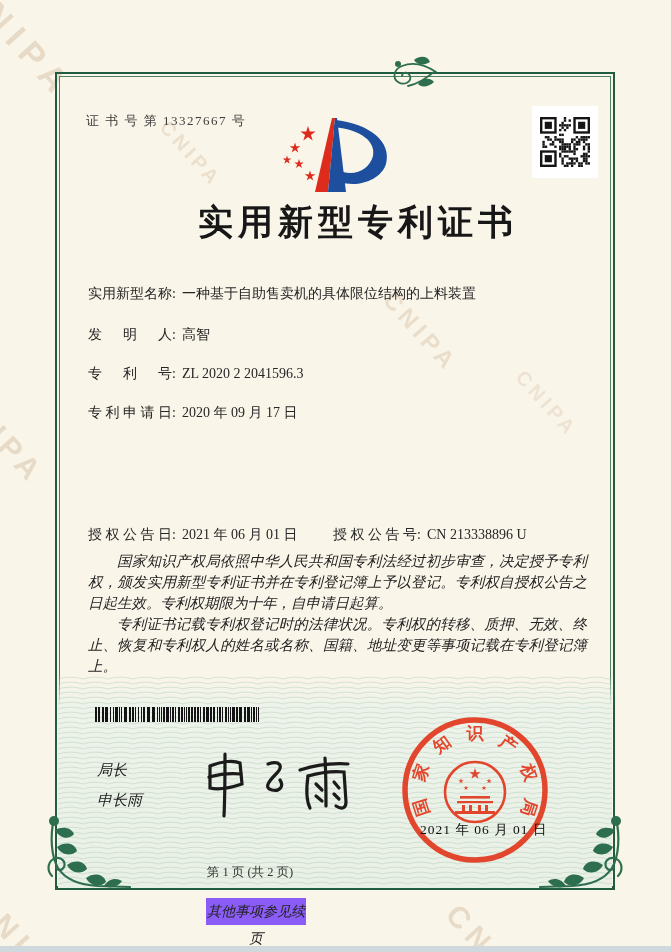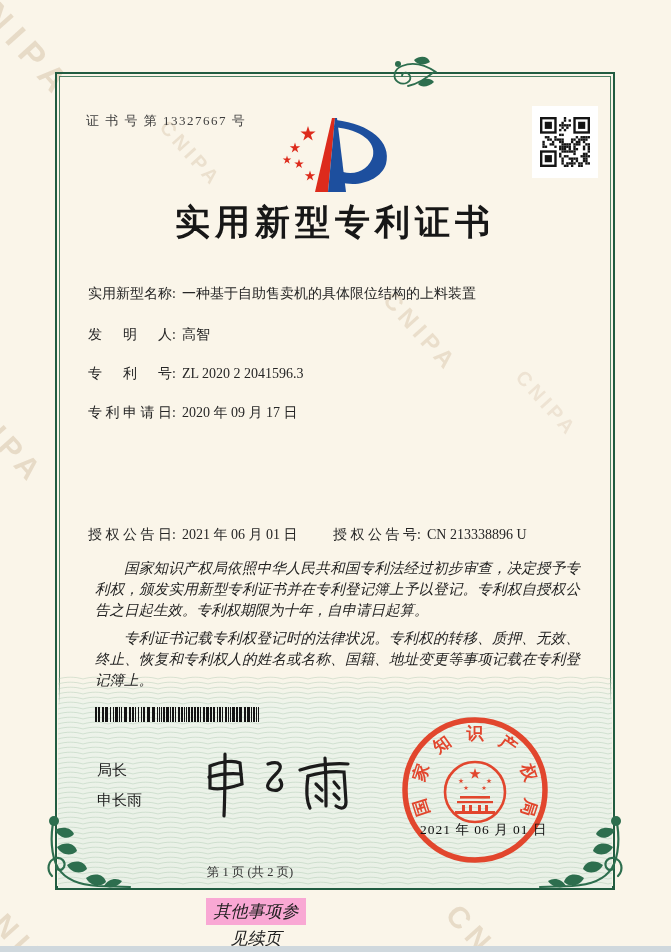--- a/index.html
+++ b/index.html
@@ -28,52 +28,52 @@
   .wave-zone{position:absolute;left:58px;top:676px;width:554px;height:212px;z-index:1;
              background:linear-gradient(to bottom, rgba(237,243,234,0) 0, #edf3ea 14%, #e9f0e6 100%);}
   .wave-zone svg{position:absolute;inset:0;}
 
   
   .cert-number{position:absolute;left:86px;top:112px;font-size:13px;letter-spacing:1.5px;color:#3d3d3d;z-index:2;}
   .qr-box{position:absolute;left:532px;top:106px;width:66px;height:72px;background:#fff;z-index:2;
           display:flex;align-items:center;justify-content:center;}
   .logo{position:absolute;left:282px;top:112px;width:116px;height:82px;z-index:2;}
   .title{position:absolute;left:55px;top:199px;width:560px;text-align:center;font-size:35px;
-         font-weight:700;letter-spacing:5px;color:#171717;z-index:2;}
+         font-weight:700;letter-spacing:5px;color:#171717;z-index:2;padding-left:23px;}
 
   
   .field-row{position:absolute;left:88px;width:505px;font-size:14px;line-height:22px;z-index:2;color:#262626;}
   .flabel{display:inline-block;width:84px;text-align:justify;text-align-last:justify;vertical-align:top;}
   .fcolon{display:inline-block;width:10px;vertical-align:top;}
   .fvalue{display:inline-block;margin-left:0;vertical-align:top;max-width:400px;}
   .pair2{position:absolute;left:245px;top:0;}
   .pair2 .flabel{width:84px;}
 
   
   .body-text{position:absolute;left:88px;top:551px;width:499px;font-size:14.5px;line-height:21px;
              font-style:italic;text-align:justify;color:#222;z-index:2;}
-  .body-text p{margin:7px;text-indent:2em;}
+  .body-text p{margin:0;text-indent:2em;}
 
   
   .barcode{position:absolute;left:95px;top:707px;z-index:2;}
 
   
   .signer{position:absolute;left:97px;top:761px;z-index:2;
           font-family:"Liberation Sans","DejaVu Sans",sans-serif;font-size:15px;color:#1c1c1c;}
-  .signer div{margin-bottom:11px;}
+  .signer div{margin-bottom:11px;font-style:italic;}
   .signature{position:absolute;left:196px;top:744px;z-index:2;}
 
   
   .seal{position:absolute;left:400px;top:710px;width:150px;height:160px;z-index:3;opacity:0.93;}
   .seal-date{position:absolute;left:420px;top:821px;font-size:13.5px;letter-spacing:1px;color:#111;z-index:4;}
 
   
   .page-footer{position:absolute;left:90px;top:864px;width:320px;text-align:center;font-size:12.5px;color:#333;z-index:2;}
-  .cont-note{position:absolute;left:206px;top:898px;width:100px;height:27px;background:#f9a8d4;z-index:2;
-             font-size:17px;font-style:italic;color:#222;text-align:center;line-height:27px;}
+  .cont-note{position:absolute;left:206px;top:898px;width:100px;height:27px;background:#8b5cf6;z-index:2;
+             font-size:14px;font-style:italic;color:#222;text-align:center;line-height:27px;}
   .bottom-strip{position:absolute;left:0;bottom:0;width:671px;height:6px;background:#cfd8dd;z-index:2;}
 
   
   .flourish{position:absolute;z-index:5;}
   .fl-bl{left:42px;top:814px;}
   .fl-br{left:536px;top:814px;transform:scaleX(-1);}
   .fl-top{left:390px;top:50px;}
 </style>
 </head>
 <body>

